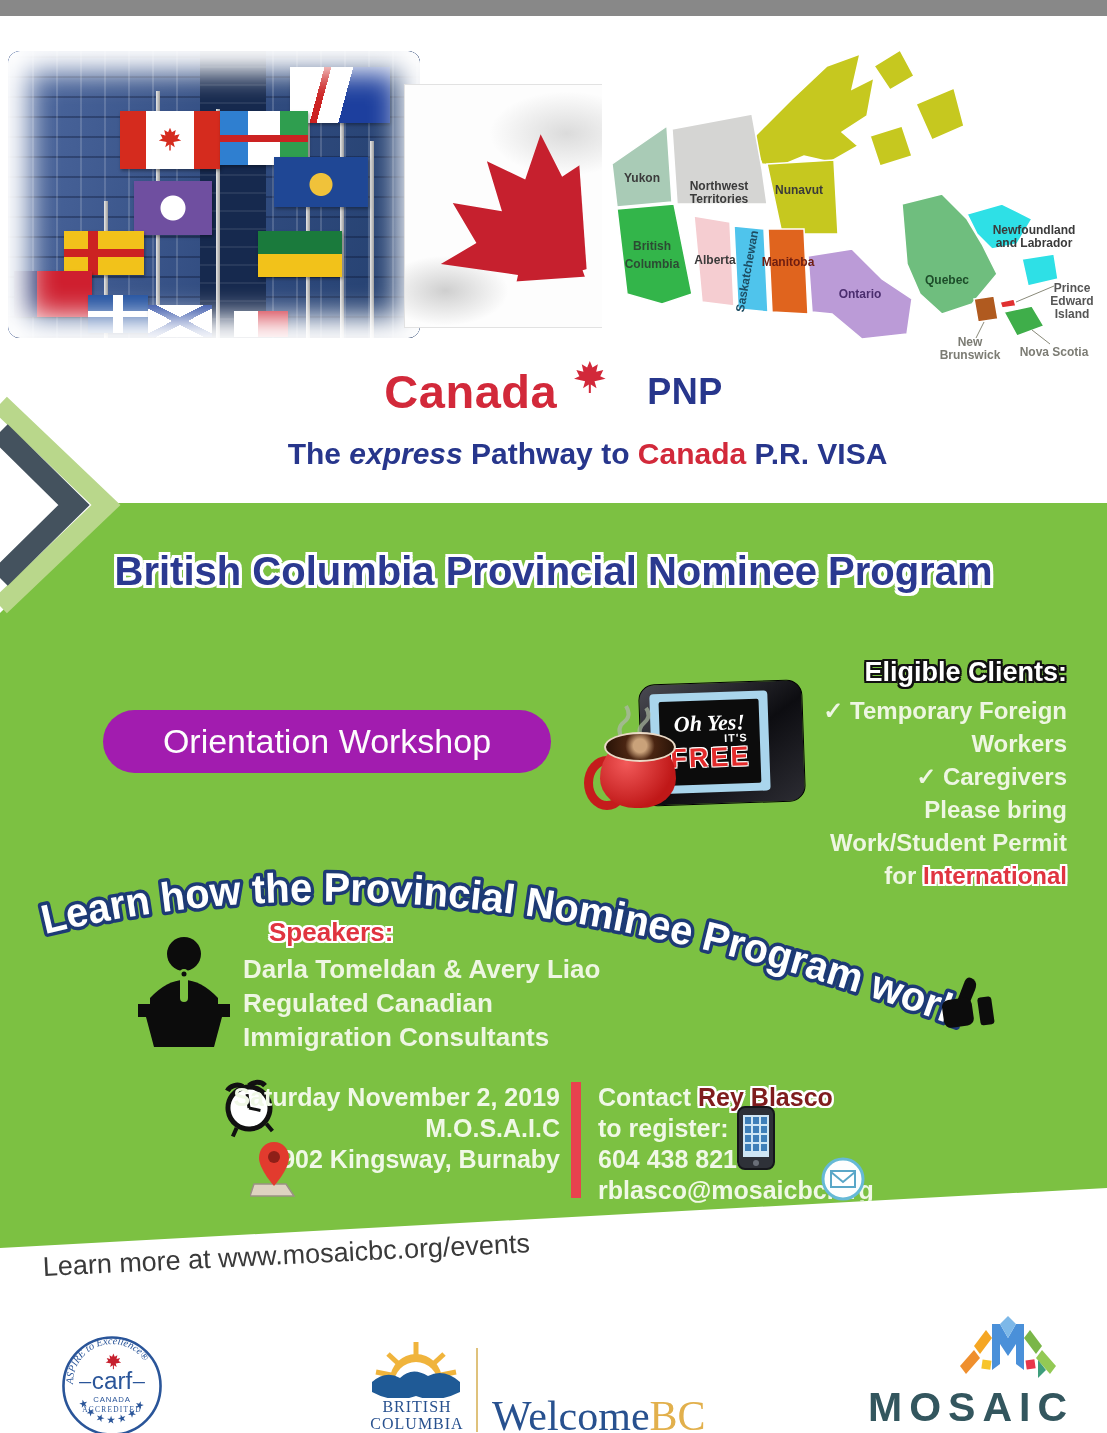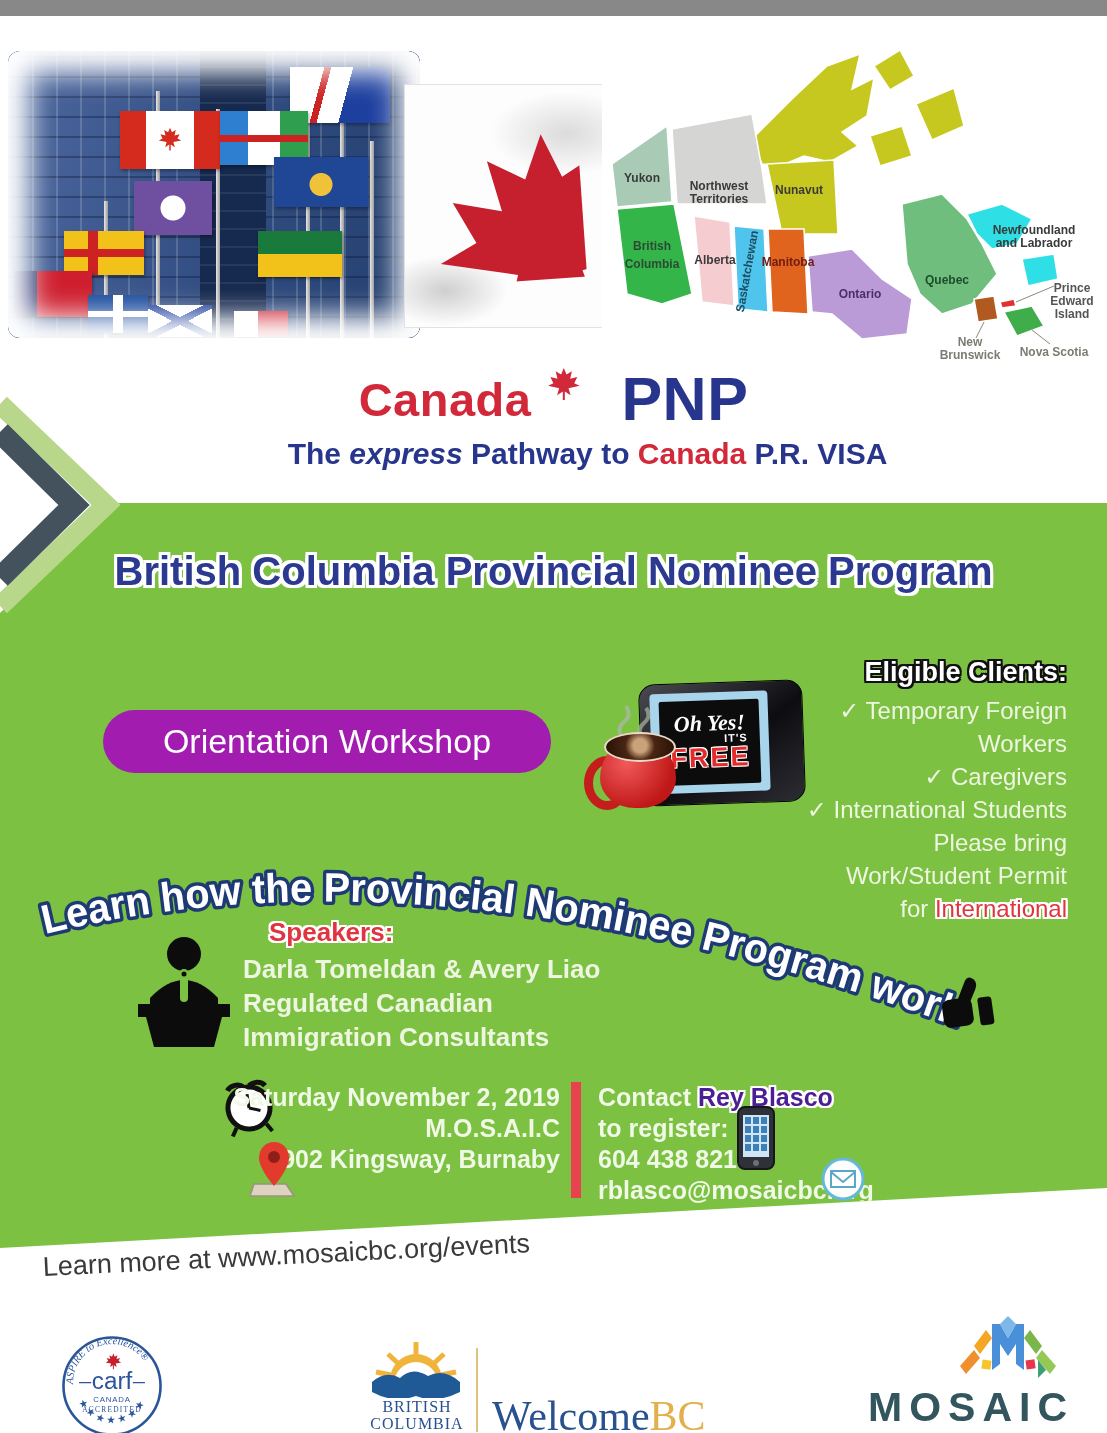--- a/index.html
+++ b/index.html
@@ -24,45 +24,45 @@
   .leaf-flag-img{left:404px;top:68px;width:202px;height:242px;background:
       radial-gradient(ellipse 90px 50px at 20% 85%,rgba(120,120,120,.35),transparent 70%),
       radial-gradient(ellipse 110px 60px at 80% 20%,rgba(140,140,140,.30),transparent 70%),
       #fdfdfd;border:1px solid #e2e2e2;display:flex;align-items:center;justify-content:center;}
 
   .canada-map{left:602px;top:28px;width:503px;height:332px;background:#fff;}
 
   
   .hdr-row{left:0;top:348px;width:100%;display:flex;align-items:center;justify-content:center;gap:16px;}
   .hdr-red{font-size:47px;font-weight:bold;color:#d2293a;letter-spacing:.5px;}
-  .hdr-navy{font-size:61px;font-weight:bold;color:#27368c;letter-spacing:.5px;}
+  .hdr-navy{font-size:36px;font-weight:bold;color:#27368c;letter-spacing:.5px;}
   .hdr-sub{left:0;top:421px;width:100%;text-align:center;font-size:30px;font-weight:bold;color:#27368c;padding-left:34px;}
   .hdr-sub .red{color:#d2293a;}
   .hdr-sub .it{font-style:italic;}
 
   
   .green-panel{left:0;top:0;width:1107px;height:1433px;background:#7cc142;
     clip-path:polygon(112px 487px,1107px 487px,1107px 1172px,0px 1232px,0px 597px);}
   .outline-white{text-shadow:-3px -3px 0 #fff,3px -3px 0 #fff,-3px 3px 0 #fff,3px 3px 0 #fff,0 -3px 0 #fff,0 3px 0 #fff,-3px 0 0 #fff,3px 0 0 #fff;}
   .outline-white2{text-shadow:-2px -2px 0 #fff,2px -2px 0 #fff,-2px 2px 0 #fff,2px 2px 0 #fff,0 -2px 0 #fff,0 2px 0 #fff,-2px 0 0 #fff,2px 0 0 #fff;}
   .outline-black{text-shadow:-2px -2px 0 #111,2px -2px 0 #111,-2px 2px 0 #111,2px 2px 0 #111,0 -2px 0 #111,0 2px 0 #111,-2px 0 0 #111,2px 0 0 #111;}
   .title1{left:0;top:533px;width:100%;text-align:center;font-size:40px;font-weight:bold;color:#2b3990;}
   .title2{left:0;top:594px;width:100%;text-align:center;font-size:40px;font-weight:bold;color:#2b3990;}
   .elig-h{right:40px;top:641px;font-size:27px;font-weight:bold;color:#fff;}
   .elig-list{right:40px;top:678px;width:312px;text-align:right;font-size:24px;line-height:33px;
-    font-weight:normal;color:#eef6e2;}
+    font-weight:bold;color:#eef6e2;}
   .elig-list .hl{color:#e03440;}
   .pill{left:103px;top:694px;width:448px;height:63px;background:#a21caf;border-radius:34px;
     display:flex;align-items:center;justify-content:center;font-size:34px;color:#fdfdfd;}
   .spk-head{left:243px;top:901px;font-size:26px;font-weight:bold;color:#e03440;padding-left:26px;}
   .spk-lines{left:243px;top:936px;font-size:26px;font-weight:bold;color:#eef6e2;line-height:34px;}
   .sched{left:225px;top:1066px;width:335px;text-align:right;font-size:25px;font-weight:bold;
     color:#f0f8e6;line-height:31px;}
   .contact{left:598px;top:1066px;font-size:25px;font-weight:bold;color:#f0f8e6;line-height:31px;}
-  .contact .red{color:#4c1d95;}
+  .contact .red{color:#7f1d1d;}
   .divider{left:571px;top:1066px;width:10px;height:116px;background:#e8424e;}
 
   
   .tablet{left:640px;top:666px;width:162px;height:120px;border-radius:16px;transform:rotate(-2deg);
     background:linear-gradient(145deg,#4a4a52,#0d0d11 55%,#2c2c33);border:1px solid #000;}
   .tablet .screen{position:absolute;left:10px;top:9px;width:118px;height:100px;background:#a9d5ec;border-radius:4px;}
   .tablet .black{position:absolute;left:9px;top:8px;width:100px;height:84px;background:#0c0c0c;border-radius:2px;
     color:#fff;text-align:center;}
   .tablet .ohyes{font-family:"Liberation Serif",serif;font-style:italic;font-weight:bold;font-size:22px;margin-top:10px;}
   .tablet .its{font-size:11px;font-weight:bold;letter-spacing:1px;margin-top:-4px;text-align:right;padding-right:12px;}
@@ -196,21 +196,20 @@
   </div>
 
   <div class="abs green-panel">
 
     <div class="abs title1 outline-white">British Columbia Provincial Nominee Program</div>
 
     <div class="abs elig-h outline-black">Eligible Clients:</div>
     <div class="abs elig-list">
       <div><span>✓</span> <span>Temporary Foreign Workers</span></div>
       <div><span>✓</span> <span>Caregivers</span></div>
-      <div><span>✓</span> <span>International Students</span></div>
       <div>Please bring</div>
       <div>Work/Student Permit</div>
       <div>
         <span>for</span>
         <span class="hl outline-white2">International</span>
       </div>
     </div>
 
     <div class="abs pill">Orientation Workshop</div>
 

